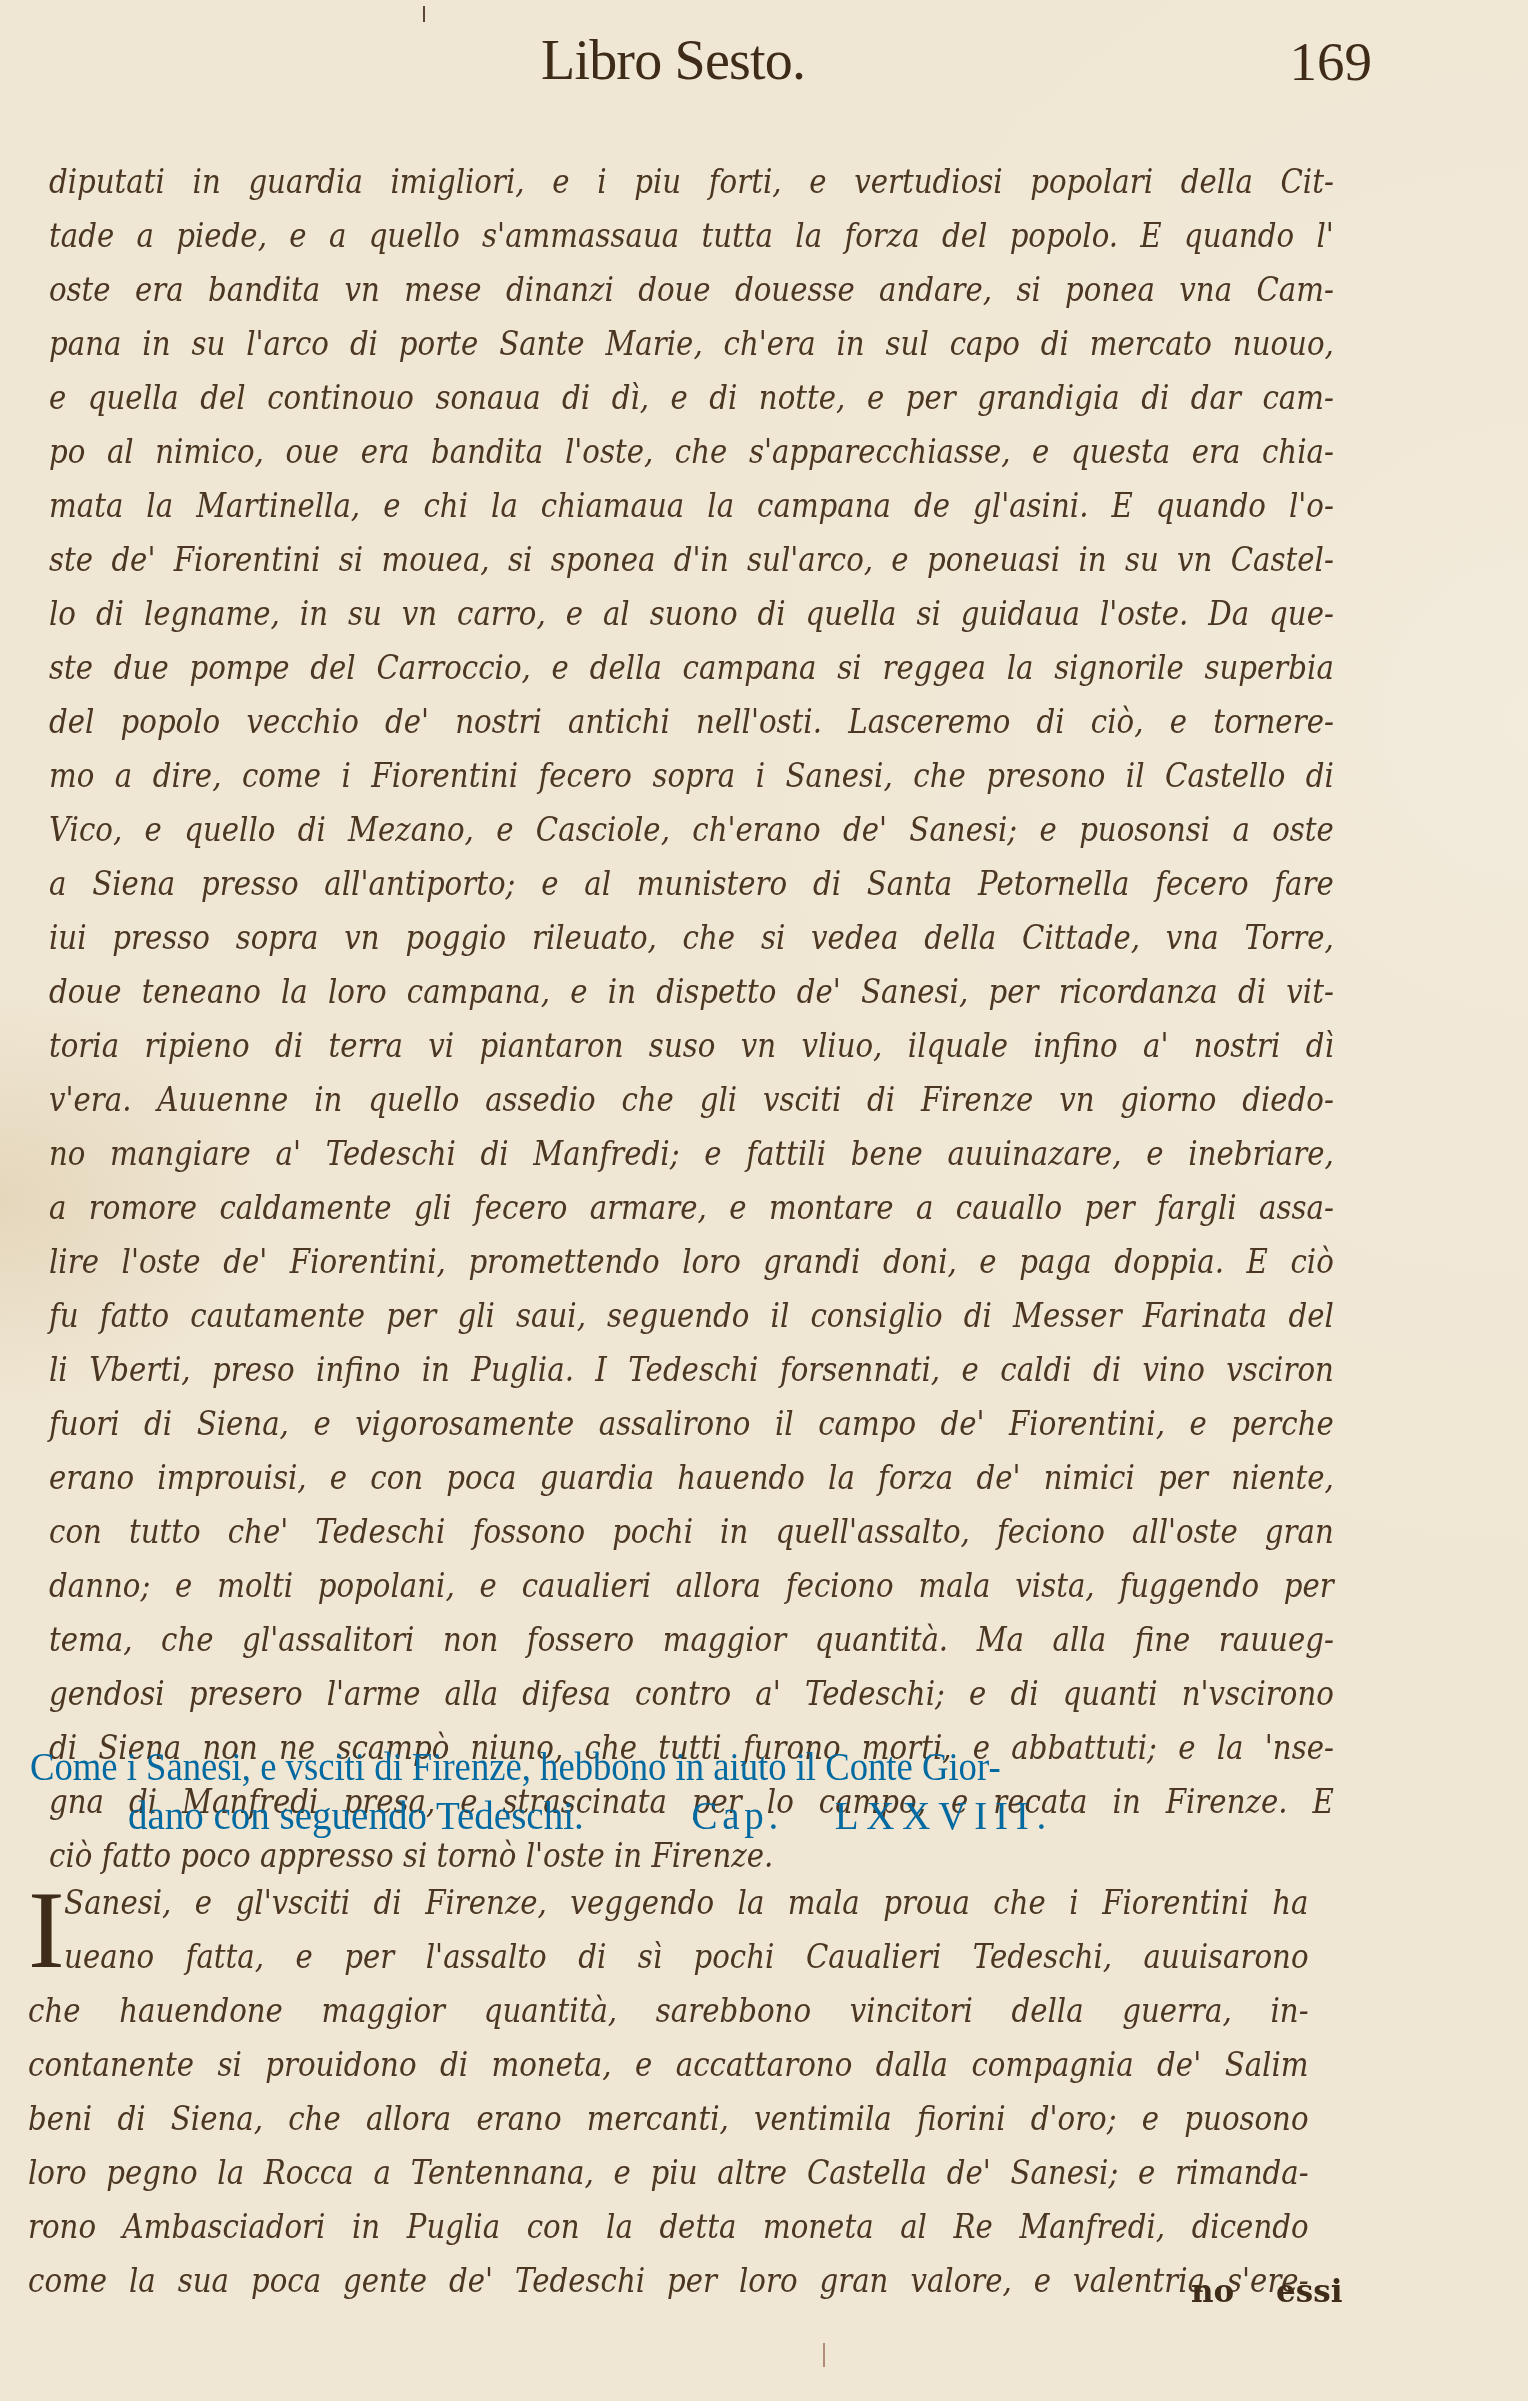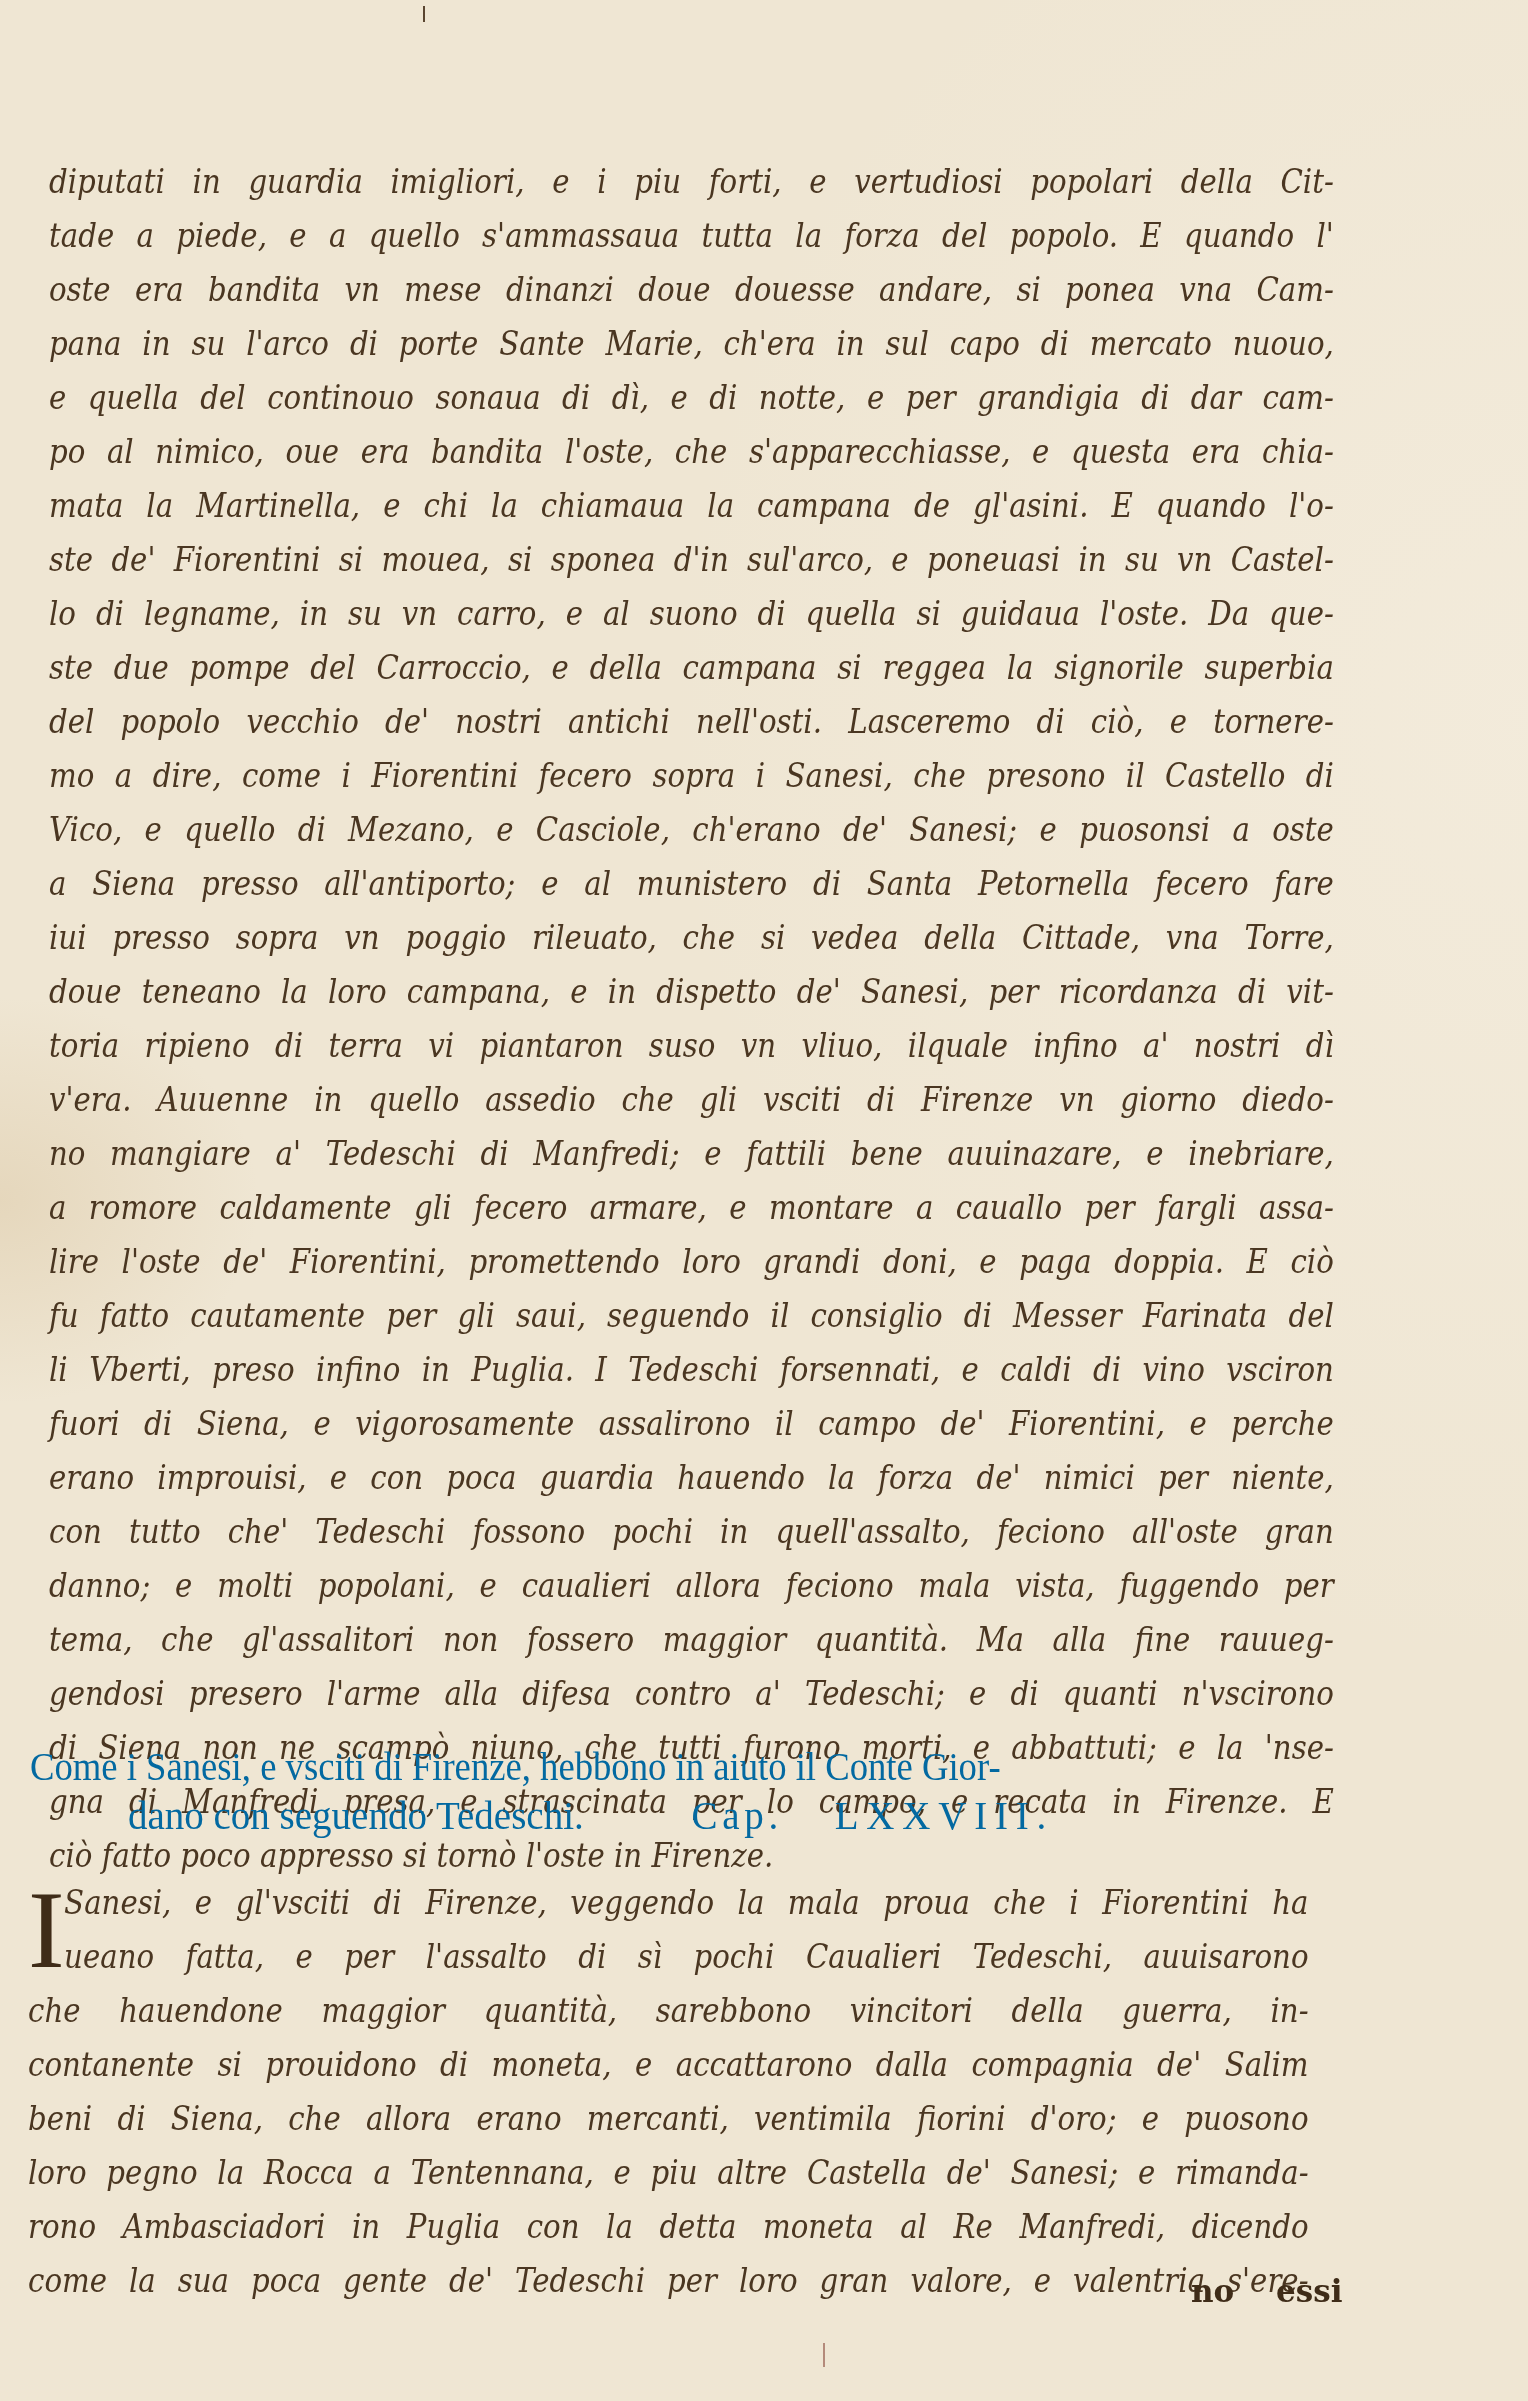--- a/index.html
+++ b/index.html
@@ -65,20 +65,24 @@
     word-spacing: 31px;
   }
   .faint-mark { position: absolute; left: 823px; top: 2343px; width: 1.6px; height: 23.5px; background: #b48a7a; }
 </style>
 </head>
 <body>
 
 <div class="page">
   <div class="stray-mark"></div>
 
+  <div class="running-head">
+    <span class="head-title">Libro Sesto.</span>
+    <span class="folio">169</span>
+  </div>
 
   <div class="body-text">
     <div class="line">diputati in guardia imigliori, e i piu forti, e vertudiosi popolari della Cit-</div>
     <div class="line">tade a piede, e a quello s'ammassaua tutta la forza del popolo. E quando l'</div>
     <div class="line">oste era bandita vn mese dinanzi doue douesse andare, si ponea vna Cam-</div>
     <div class="line">pana in su l'arco di porte Sante Marie, ch'era in sul capo di mercato nuouo,</div>
     <div class="line">e quella del continouo sonaua di dì, e di notte, e per grandigia di dar cam-</div>
     <div class="line">po al nimico, oue era bandita l'oste, che s'apparecchiasse, e questa era chia-</div>
     <div class="line">mata la Martinella, e chi la chiamaua la campana de gl'asini. E quando l'o-</div>
     <div class="line">ste de' Fiorentini si mouea, si sponea d'in sul'arco, e poneuasi in su vn Castel-</div>

